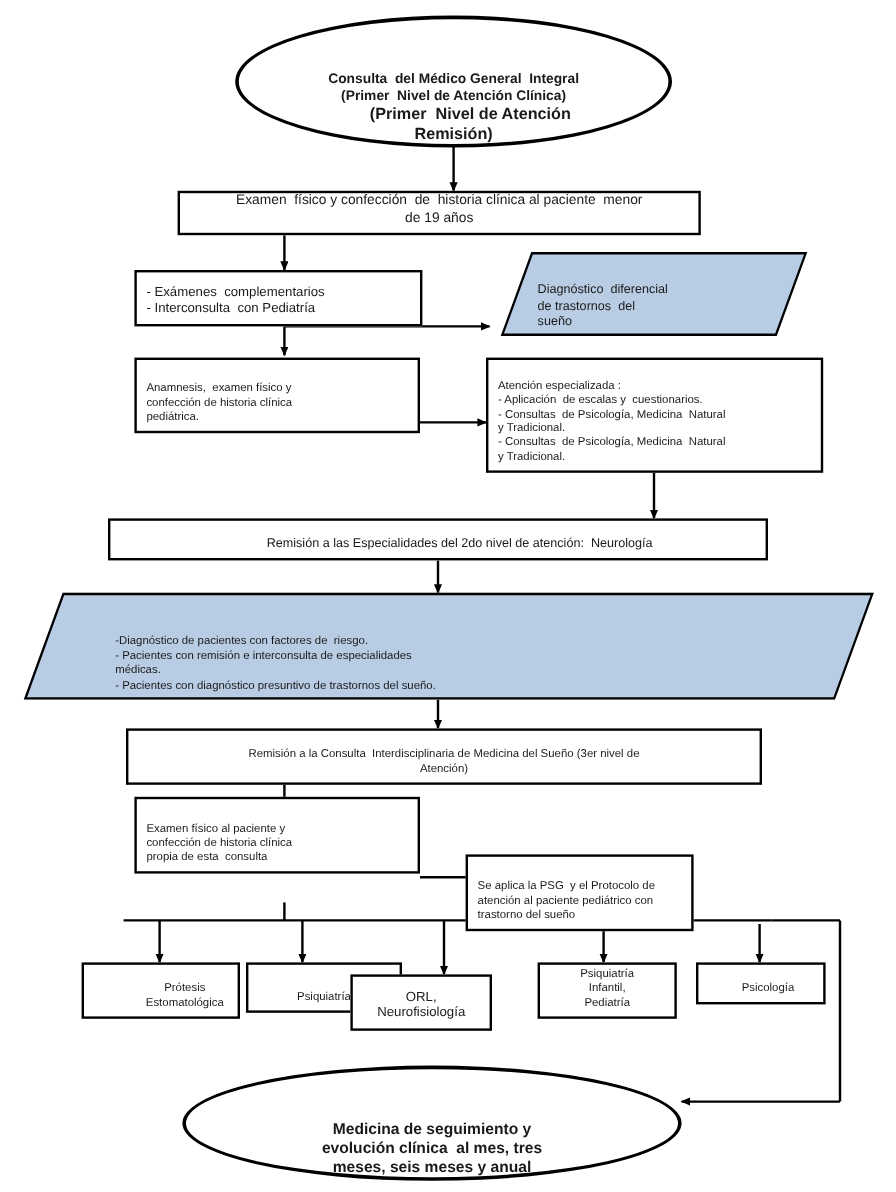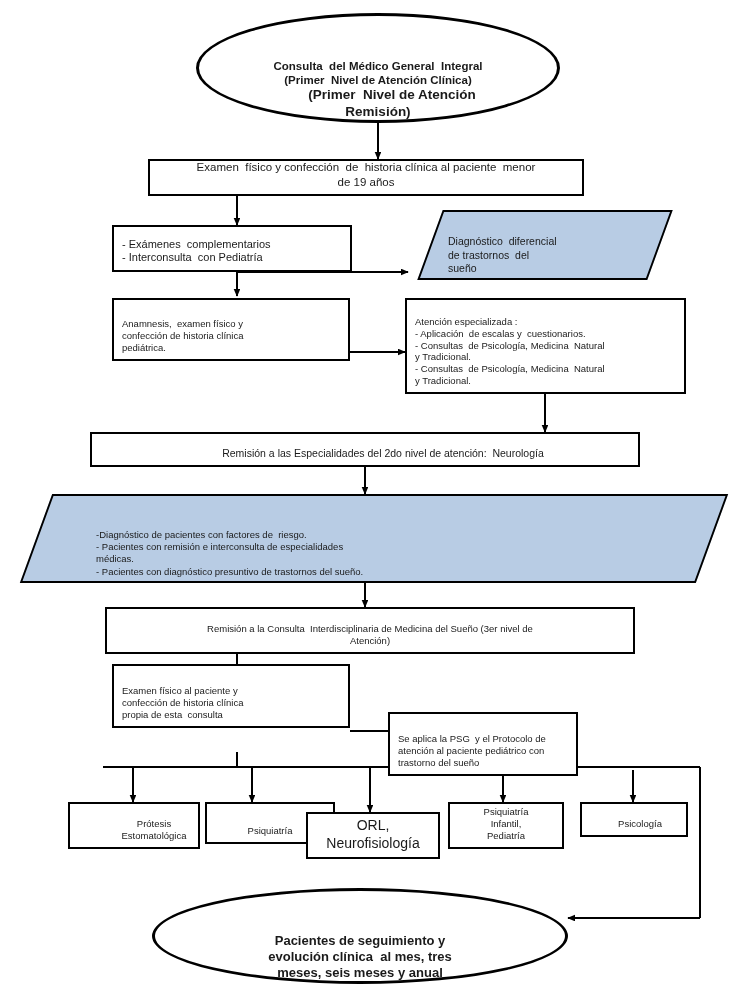--- a/index.html
+++ b/index.html
@@ -223,21 +223,21 @@
       <div class="ln">Estomatológica</div>
     </div>
   </div>
 
   <div class="node box pad" style="left:205px;top:802px;width:130px;height:42px;font-size:9.5px;">
     <div class="txt">
       <div class="ln">Psiquiatría</div>
     </div>
   </div>
 
-  <div class="node box pad" style="left:306px;top:812px;width:134px;height:47px;font-size:14px;z-index:3;">
+  <div class="node box pad" style="left:292px;top:812px;width:118px;height:47px;font-size:11px;z-index:3;">
     <div class="txt">
       <div class="ln">ORL,</div>
       <div class="ln">Neurofisiología</div>
     </div>
   </div>
 
   <div class="node box pad" style="left:448px;top:802px;width:116px;height:47px;font-size:9.5px;">
     <div class="txt">
       <div class="ln">Psiquiatría</div>
       <div class="ln">Infantil,</div>
@@ -246,19 +246,19 @@
   </div>
 
   <div class="node box pad" style="left:580px;top:802px;width:108px;height:35px;font-size:9.5px;padding-left:20px;">
     <div class="txt">
       <div class="ln">Psicología</div>
     </div>
   </div>
 
   <div class="node ellipse" style="left:152px;top:888px;width:416px;height:96px;font-size:13px;">
     <div class="txt">
-      <div class="ln">Pacientes de seguimiento y</div>
+      <div class="ln">Medicina de seguimiento y</div>
       <div class="ln">evolución clínica  al mes, tres</div>
       <div class="ln">meses, seis meses y anual</div>
     </div>
   </div>
 
 </div>
 
 </body></html>

